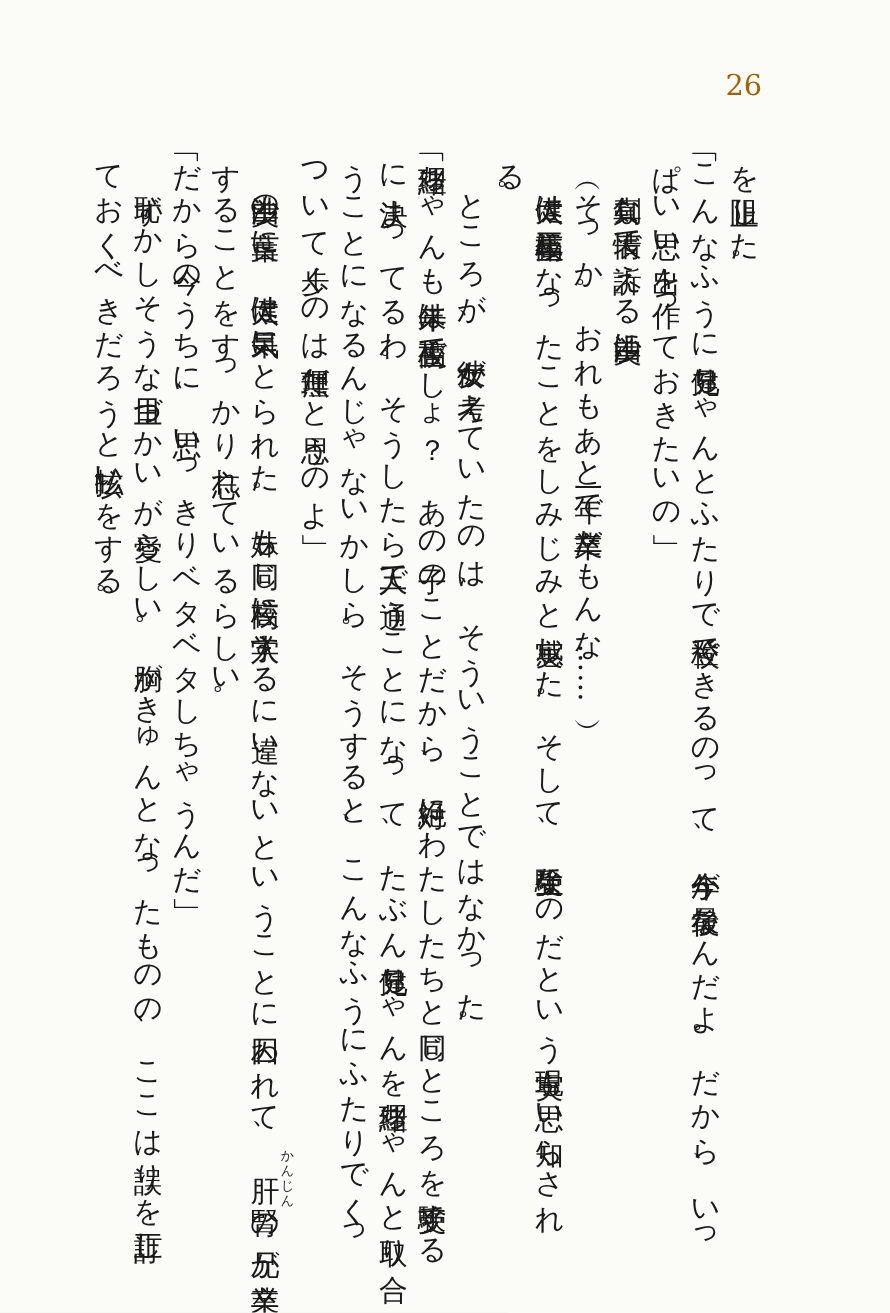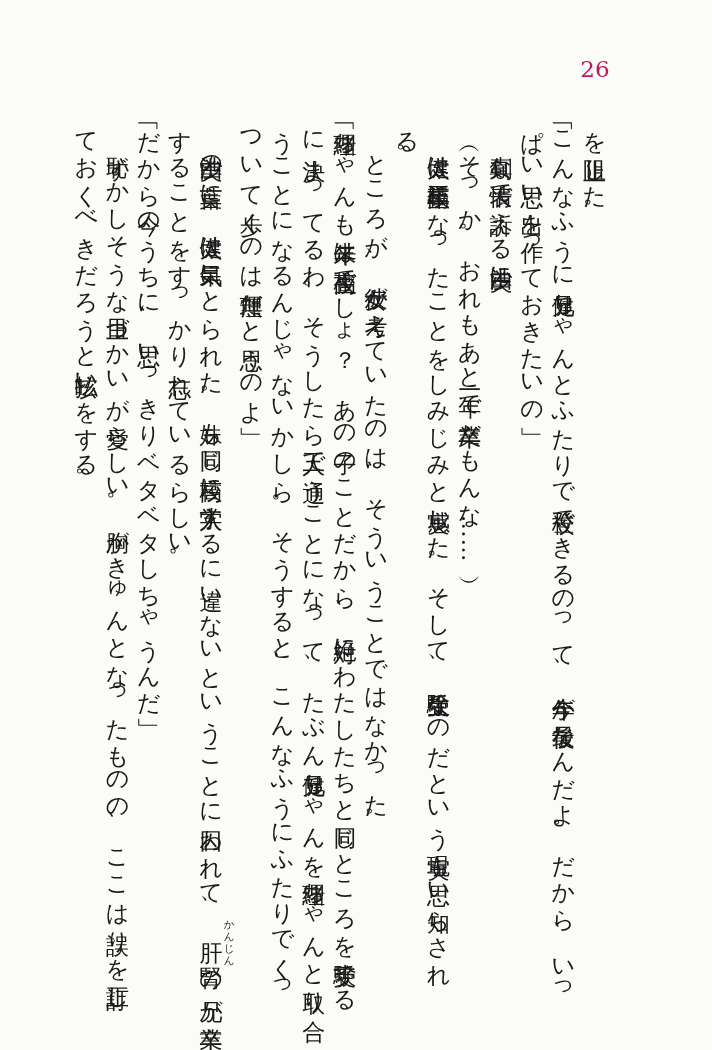--- a/index.html
+++ b/index.html
@@ -20,21 +20,21 @@
     overflow: hidden;
     color: #161616;
   }
   .page-number {
     position: absolute;
     top: 56px;
     left: 570px;
     width: 50px;
     text-align: center;
     font-size: 23px;
-    color: #be185d;
+    color: #a16207;
   }
   .text-area {
     position: absolute;
     top: 115px;
     right: 102px;
     height: 900px;
     writing-mode: vertical-rl;
     -webkit-writing-mode: vertical-rl;
     text-orientation: mixed;
     font-size: 23px;

